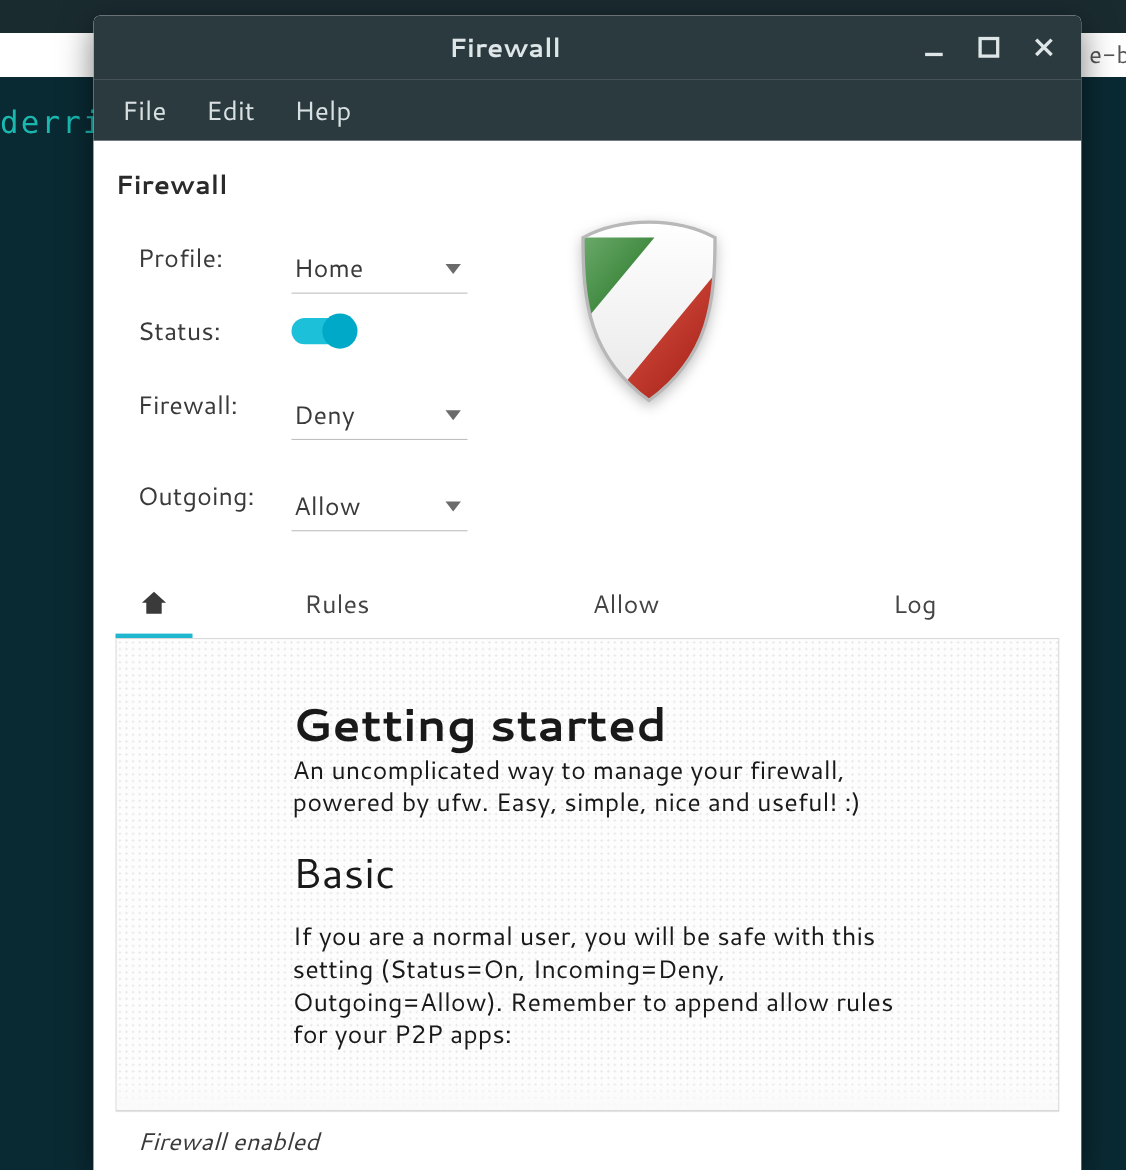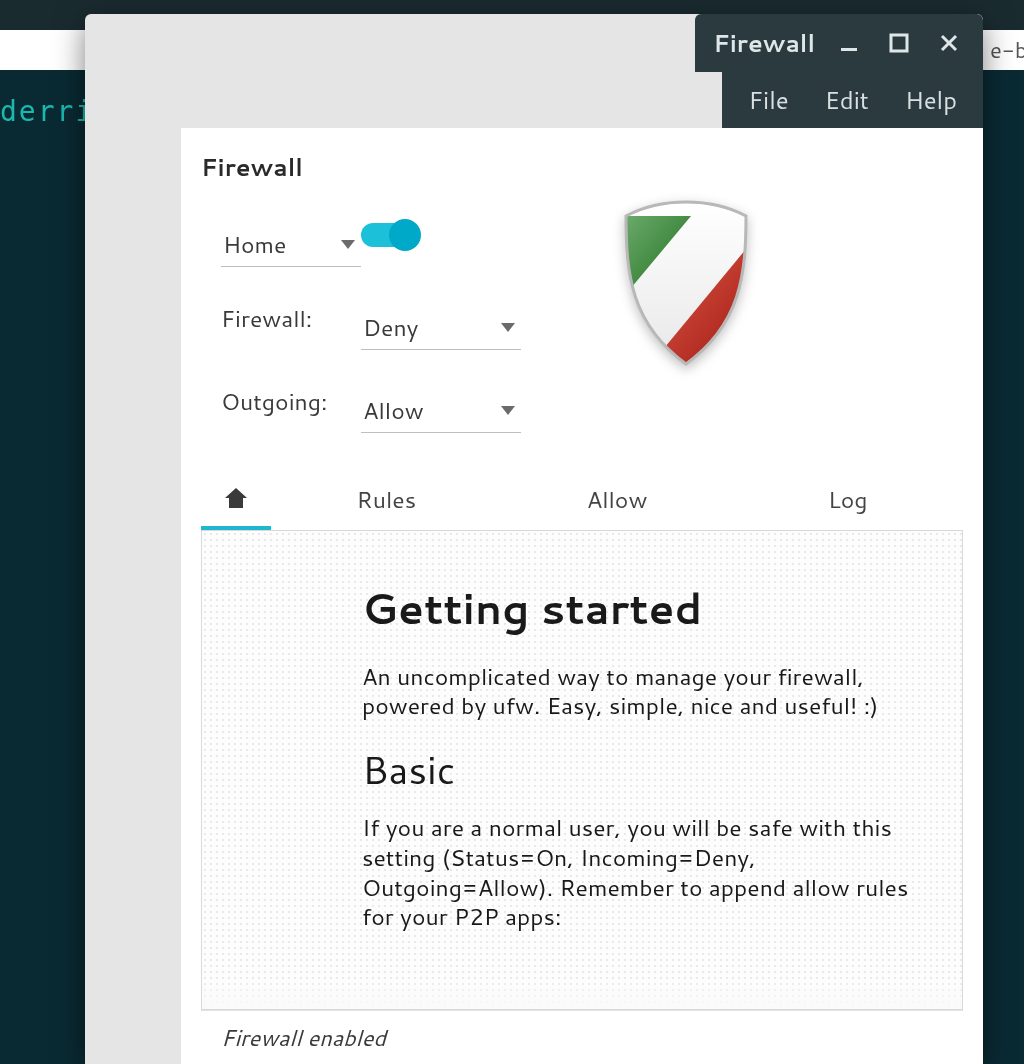--- a/index.html
+++ b/index.html
@@ -15,21 +15,20 @@
     top: 14px;
     left: 85px;
     width: 898px;
     height: 1050px;
     background: #e5e5e5;
     box-shadow: 0 8px 30px rgba(0,0,0,0.5);
     border-radius: 6px 6px 0 0;
     display: flex;
     flex-direction: column;
     overflow: hidden;
-    align-items: flex-end;
   }
 
   .titlebar {
     height: 58px;
     background: #2b3a3f;
     color: #e8ebec;
     display: flex;
     align-items: center;
     padding: 0 18px;
     border-radius: 6px 6px 0 0;
@@ -74,21 +73,21 @@
   .content-frame {
     margin-top: 0px;
     border: 1px solid #d9d9d9;
     background-image: radial-gradient(#e9e9e9 1px, #fdfdfd 1px);
     background-size: 6px 6px;
     flex: 1;
     overflow: hidden;
     position: relative;
   }
   .content-inner { padding: 50px 40px 0 160px; color: #191919; font-size: 23px; line-height: 1.3; max-width: 760px; }
-  .content-inner h1 { font-size: 42px; font-weight: 700; margin-bottom: 26px; }
+  .content-inner h1 { font-size: 42px; font-weight: 700; }
   .content-inner p { margin-bottom: 24px; }
   .content-inner h2 { font-size: 38px; font-weight: 400; margin-bottom: 18px; }
   .content-fade { position: absolute; left:0; right:0; bottom:0; height: 30px; background: linear-gradient(to bottom, rgba(253,253,253,0), #fafafa); }
 
   .statusbar { height: 54px; background: #ffffff; border-top: 1px solid #e3e3e3; display: flex; align-items: center; padding: 0 20px; font-size: 22px; color: #3a3a3a; font-style: italic; }
 </style>
 </head>
 <body>
 
 <div class="bg-top-bar"></div>
@@ -122,25 +121,27 @@
     <div class="menu-item">Edit</div>
     <div class="menu-item">Help</div>
   </div>
 
   <div class="body-area">
 
     <div class="section-title">Firewall</div>
 
     <div class="settings-row">
       <div class="settings-grid">
+        <div class="label">Profile:</div>
         <div class="dd">
           <span class="val">Home</span>
           <span class="caret"></span>
         </div>
 
+        <div class="label">Status:</div>
         <div>
           <div class="switch">
             <div class="knob"></div>
           </div>
         </div>
 
         <div class="label">Firewall:</div>
         <div class="dd">
           <span class="val">Deny</span>
           <span class="caret"></span>

